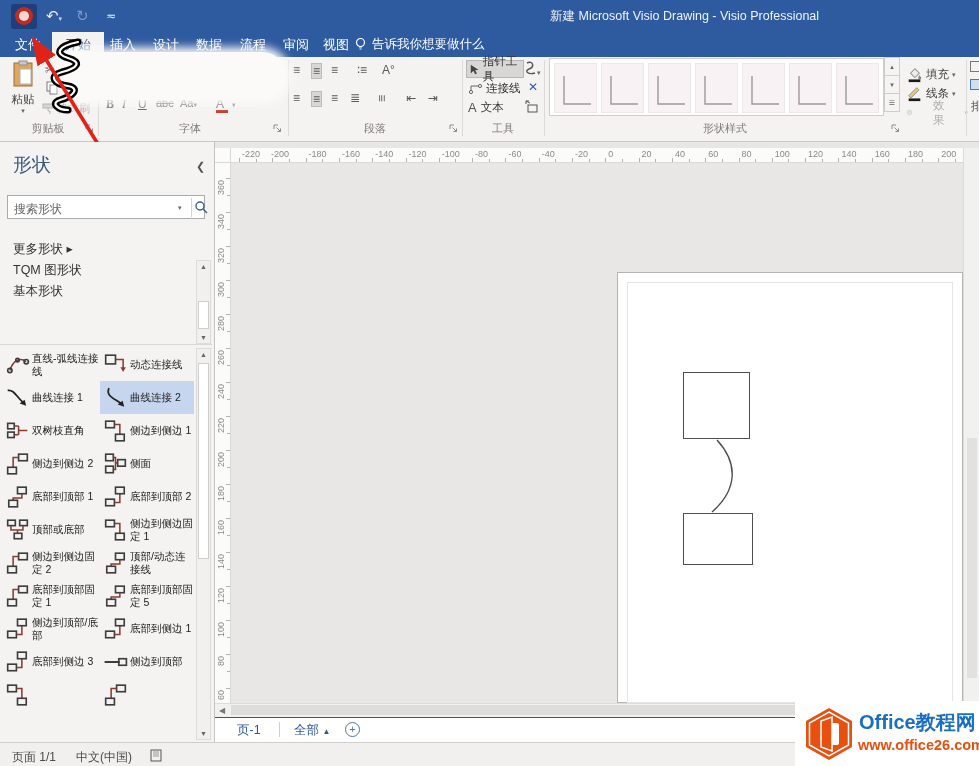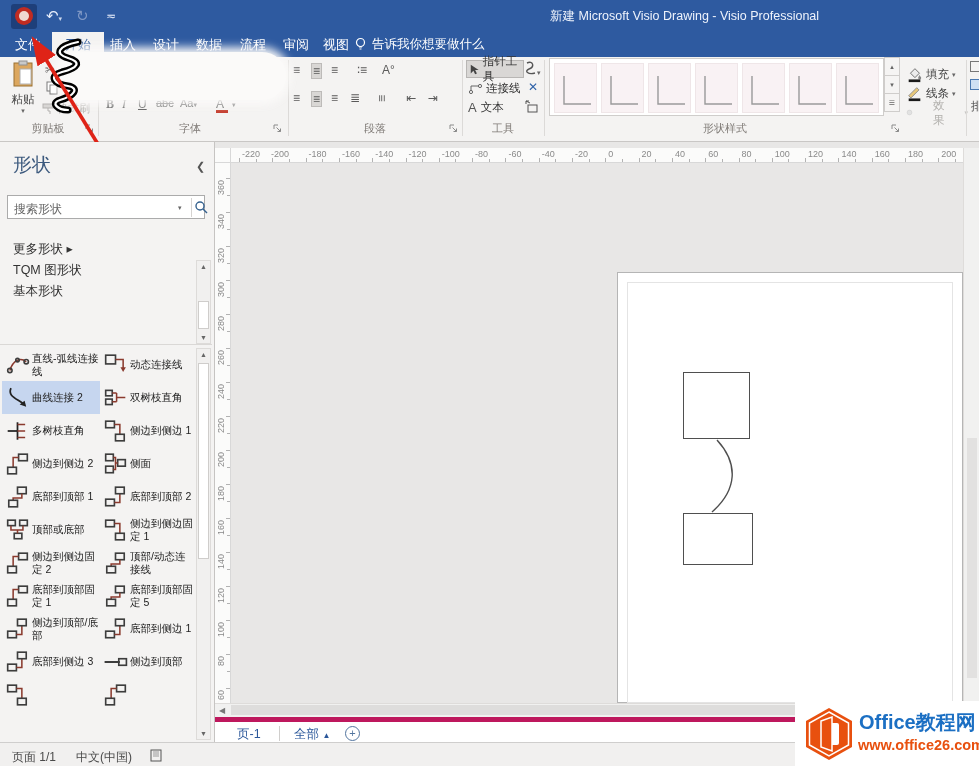--- a/index.html
+++ b/index.html
@@ -77,21 +77,21 @@
   .vlab{position:absolute;left:1px;writing-mode:vertical-rl;transform:rotate(180deg);font-size:9px;color:#8a8a8a;}
   #canvasview{left:16px;top:21px;width:732px;height:540px;background:#e8e7e6;overflow:hidden;}
   #page{left:386px;top:109px;width:346px;height:431px;background:#fff;border:1px solid #b5b5b5;}
   #pagemargin{left:396px;top:119px;width:326px;height:421px;border:1px solid #e4e4e4;}
   .vshape{border:1.3px solid #4f4f4f;background:#fff;}
   #vscroll{left:748px;top:6px;width:16px;height:555px;background:#f1f1f0;border-left:1px solid #dedcda;}
   #vscroll .vthumb{position:absolute;left:3px;top:290px;width:10px;height:240px;background:#e2e1e0;}
   #hscroll{left:0;top:561px;width:764px;height:14px;background:#f1f1f0;border-top:1px solid #dedcda;}
   #hthumb{left:16px;top:563px;width:700px;height:10px;background:#dedddc;}
   .scrollarrow{position:absolute;font-size:8px;color:#777;}
-  #pagebar{left:0;top:575px;width:764px;height:25px;background:#fff;border-top:5px solid #be185d;}
+  #pagebar{left:0;top:575px;width:764px;height:25px;background:#fff;border-top:1px solid #be185d;}
   .ptab{position:absolute;top:4px;font-size:12.5px;color:#2b579a;}
   #addpage{left:130px;top:4px;width:15px;height:15px;border:1.4px solid #53759f;border-radius:50%;color:#53759f;font-size:11px;line-height:13px;text-align:center;}
 
   
   #statusbar{left:0;top:742px;width:979px;height:24px;background:#f1f0ef;border-top:1px solid #cfcecd;}
   .stext{position:absolute;top:6px;font-size:12px;color:#4a4a4a;}
 
   
   #watermark{left:795px;top:701px;width:184px;height:65px;background:#fff;}
   #wmtitle{left:64px;top:8px;font-size:20px;font-weight:bold;color:#1b6fc3;white-space:nowrap;}
@@ -331,42 +331,41 @@
           <span class="slabel">直线-弧线连接线</span>
         </div>
         <div class="sitem">
           <svg width="25" height="24" viewBox="0 0 22 22">
             <rect x="2" y="2" width="9" height="8" fill="none" stroke="#3d3d3d" stroke-width="1.5"></rect>
             <path d="M11 6h7v8" fill="none" stroke="#8a3a2e" stroke-width="1.4"></path>
             <path d="M15.5 13l2.5 4.5 2.5-4.5z" fill="#8a3a2e"></path>
           </svg>
           <span class="slabel">动态连接线</span>
         </div>
+        <div class="sitem">
+          <svg width="25" height="24" viewBox="0 0 22 22">
+            <path d="M2 4c6-1 8 6 14 11" fill="none" stroke="#222" stroke-width="1.6"></path>
+            <path d="M13 16l6 2-1.5-5.5z" fill="#222"></path>
+          </svg>
+          <span class="slabel">曲线连接 1</span>
+        </div>
         <div class="sitem sel">
           <svg width="25" height="24" viewBox="0 0 22 22">
             <path d="M5 2c-3 7 4 9 11 14" fill="none" stroke="#222" stroke-width="1.6"></path>
             <path d="M13 17l6 2-1.5-5.5z" fill="#222"></path>
           </svg>
           <span class="slabel">曲线连接 2</span>
         </div>
         <div class="sitem">
           <svg width="25" height="24" viewBox="0 0 22 22">
             <rect x="2" y="4" width="6" height="5" fill="none" stroke="#3d3d3d" stroke-width="1.5"></rect>
             <rect x="2" y="12" width="6" height="5" fill="none" stroke="#3d3d3d" stroke-width="1.5"></rect>
             <path d="M8 6.5h4M8 14.5h4M12 6.5v8M12 10.5h8" fill="none" stroke="#8a3a2e" stroke-width="1.4"></path>
           </svg>
           <span class="slabel">双树枝直角</span>
-        </div>
-        <div class="sitem">
-          <svg width="25" height="24" viewBox="0 0 22 22">
-            <path d="M2 11h9" stroke="#222" stroke-width="1.6" fill="none"></path>
-            <path d="M11 3v16" stroke="#222" stroke-width="1.6" fill="none"></path>
-            <path d="M11 5h7M11 11h7M11 17h7" fill="none" stroke="#8a3a2e" stroke-width="1.4"></path>
-          </svg>
-          <span class="slabel">多树枝直角</span>
         </div>
         <div class="sitem">
           <svg width="25" height="24" viewBox="0 0 22 22">
             <rect x="2" y="2" width="8" height="6" fill="none" stroke="#3d3d3d" stroke-width="1.5"></rect>
             <path d="M10 5h5v9" fill="none" stroke="#8a3a2e" stroke-width="1.4"></path>
             <rect x="11" y="14" width="8" height="6" fill="none" stroke="#3d3d3d" stroke-width="1.5"></rect>
           </svg>
           <span class="slabel">侧边到侧边 1</span>
         </div>
         <div class="sitem">

